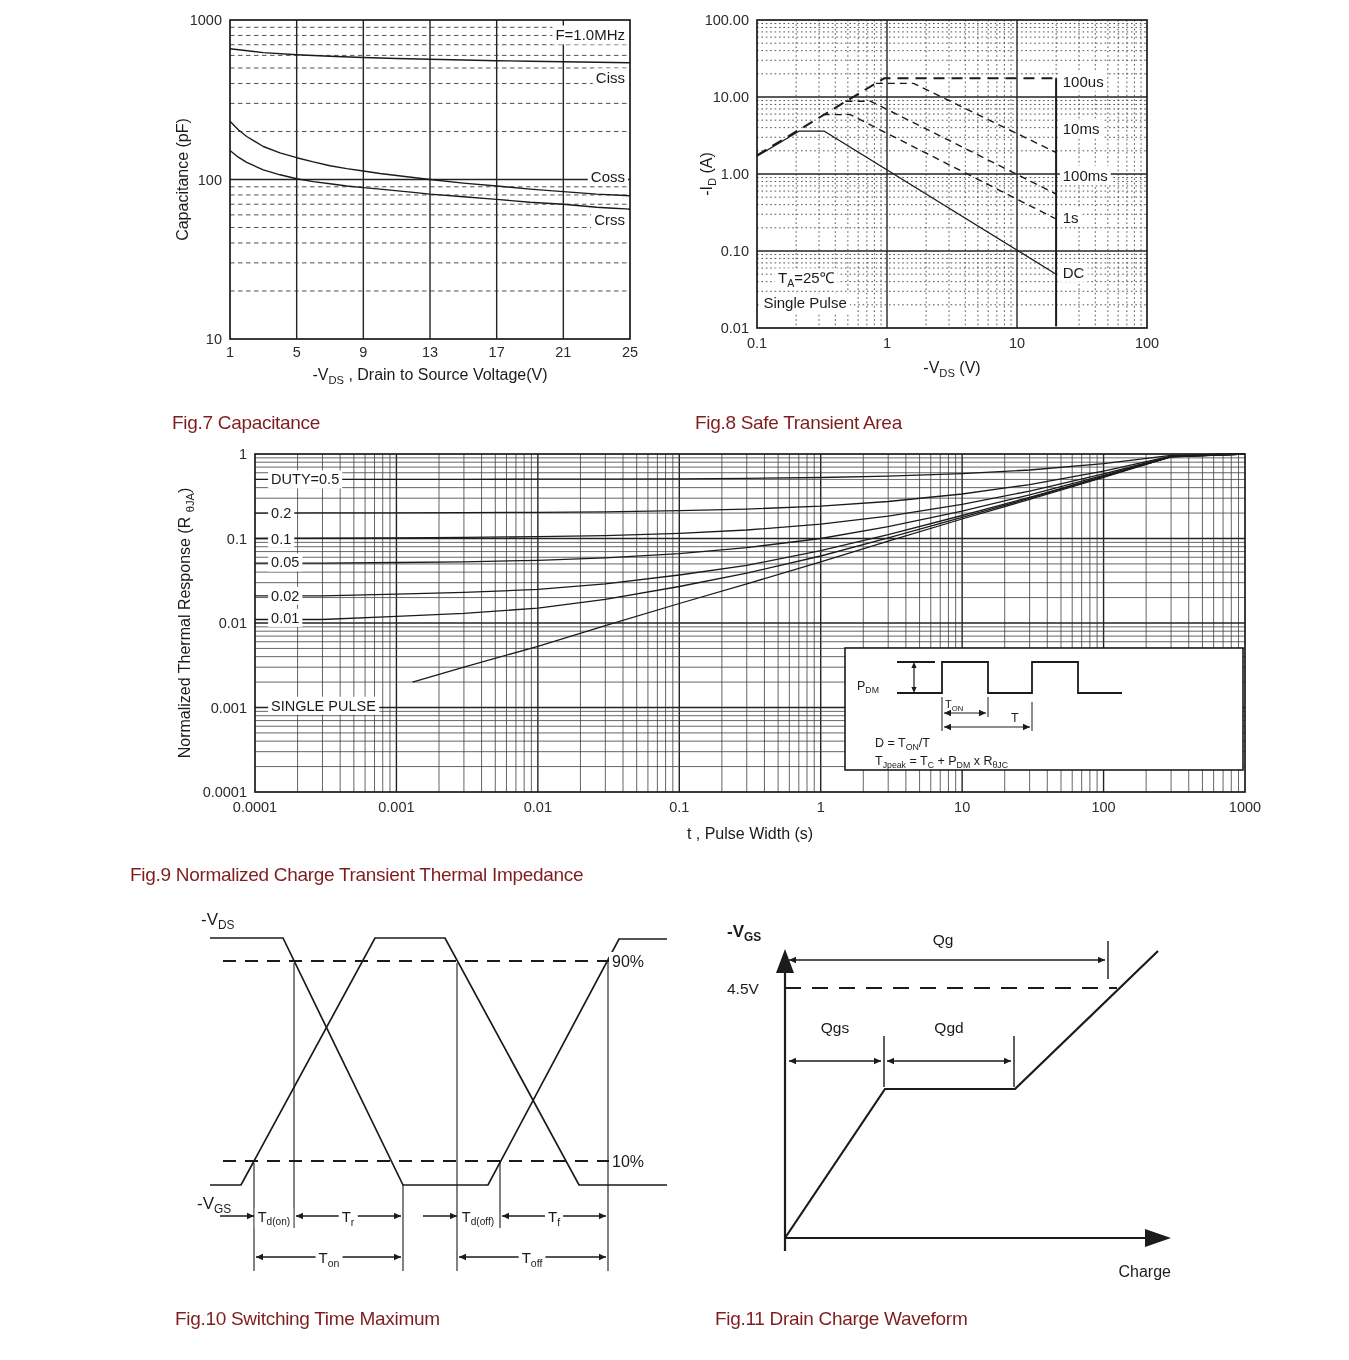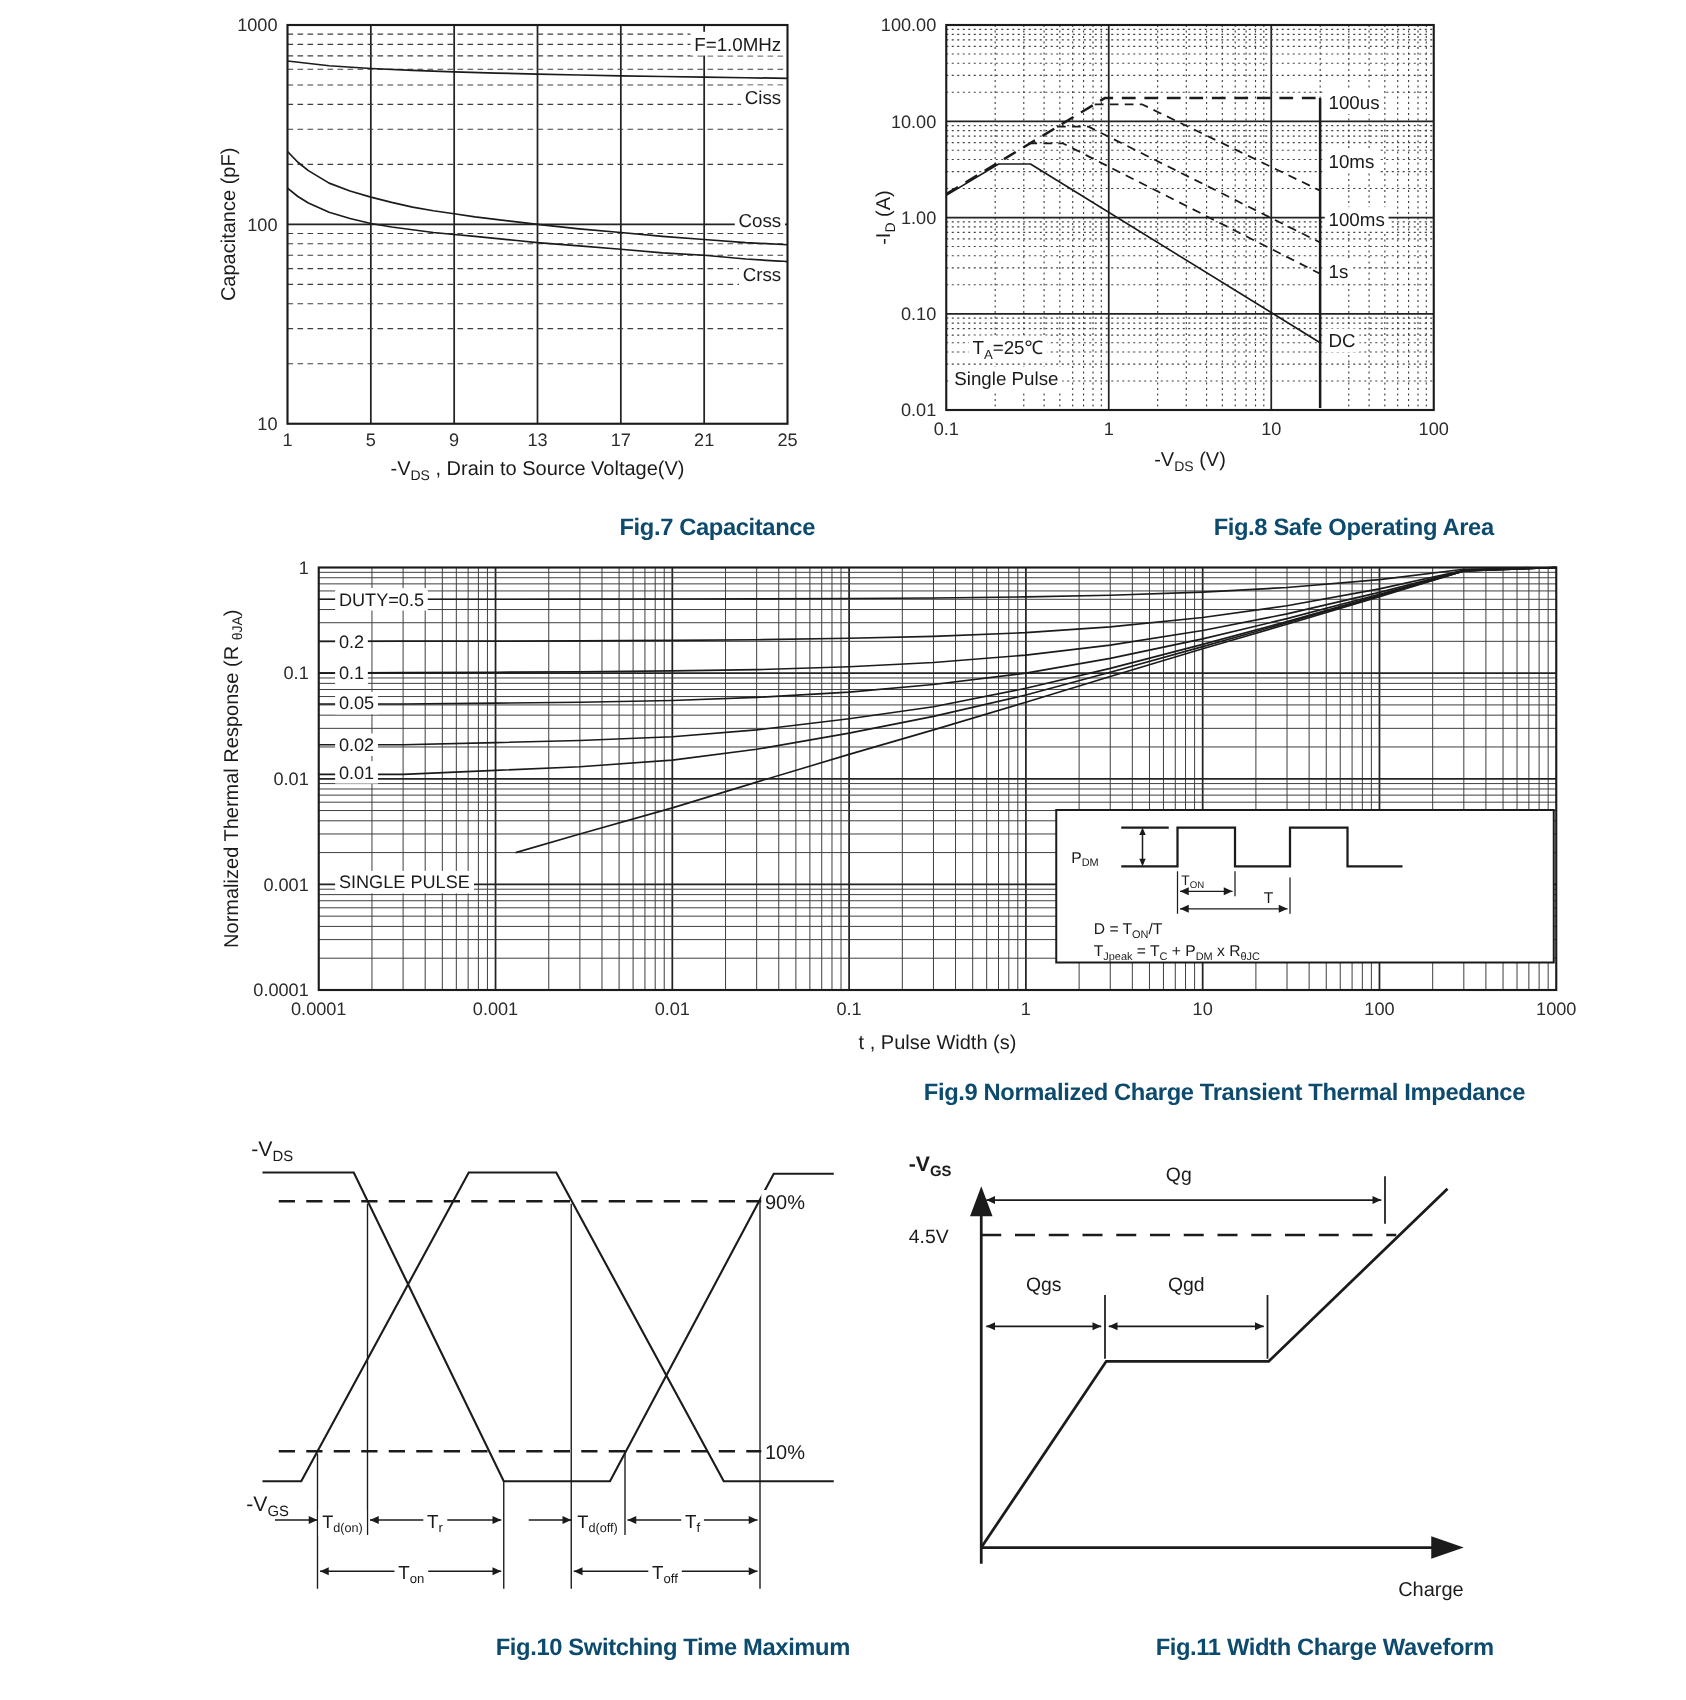--- a/index.html
+++ b/index.html
@@ -1,20 +1,20 @@
 <!DOCTYPE html>
 <html><head>
 <meta charset="utf-8">
 <style>
   html,body{margin:0;padding:0;background:#fff;}
   .page{position:relative;width:1349px;height:1360px;background:#ffffff;overflow:hidden;
         font-family:"Liberation Sans",sans-serif;}
   .fig{position:absolute;}
   .fig svg{display:block;}
-  .cap{position:absolute;text-align:right;font-weight:bold;font-size:19px;color:#0c4a6e;
+  .cap{position:absolute;text-align:left;font-weight:normal;font-size:19px;color:#7f1d1d;
        letter-spacing:-0.3px;font-family:"Liberation Sans",sans-serif;}
 </style>
 </head>
 <body>
 
 <div class="page">
 
   <div class="fig" style="left:172px;top:6px;width:480px;height:405px">
     <svg id="svg-fig7" width="480" height="405">
         <g>
@@ -160,21 +160,21 @@
         <text x="367.78372735447715" y="216.78499015975797" font-size="15" text-anchor="start" fill="#1b1b1b" font-family="&quot;Liberation Sans&quot;,sans-serif"><tspan dy="0">1s</tspan></text>
         <rect x="364.7837219238281" y="256.86773681640625" width="27.83251953125" height="19" fill="#ffffff"></rect>
         <text x="367.78372735447715" y="271.86774254012045" font-size="15" text-anchor="start" fill="#1b1b1b" font-family="&quot;Liberation Sans&quot;,sans-serif"><tspan dy="0">DC</tspan></text>
         <rect x="79.97783660888672" y="262.4541320800781" width="62.63184356689453" height="21.600006103515625" fill="#ffffff"></rect>
         <text x="82.97784029054674" y="277.4541439105636" font-size="15" text-anchor="start" fill="#1b1b1b" font-family="&quot;Liberation Sans&quot;,sans-serif"><tspan dy="0">T</tspan><tspan dy="3.5999999999999996" font-size="10.5">A</tspan><tspan dy="-3.5999999999999996">=25℃</tspan></text>
         <rect x="65.39834594726562" y="287.1891174316406" width="89.390625" height="19" fill="#ffffff"></rect>
         <text x="68.39834294712361" y="302.1891143054882" font-size="15" text-anchor="start" fill="#1b1b1b" font-family="&quot;Liberation Sans&quot;,sans-serif"><tspan dy="0">Single Pulse</tspan></text>
       </svg>
   </div>
   <div class="cap" style="left:172px;top:412px;width:480px">Fig.7 Capacitance</div>
-  <div class="cap" style="left:695px;top:412px;width:500px">Fig.8 Safe Operating Area</div>
+  <div class="cap" style="left:695px;top:412px;width:500px">Fig.8 Safe Transient Area</div>
 
   <div class="fig" style="left:175px;top:440px;width:1095px;height:425px">
     <svg id="svg-fig9" width="1095" height="425">
         <g>
           <line x1="122.57424224390593" y1="14" x2="122.57424224390593" y2="352" stroke="#3f3f3f" stroke-width="0.8" stroke-dasharray="none"></line>
           <line x1="147.47857745320943" y1="14" x2="147.47857745320943" y2="352" stroke="#3f3f3f" stroke-width="0.8" stroke-dasharray="none"></line>
           <line x1="165.14848448781186" y1="14" x2="165.14848448781186" y2="352" stroke="#3f3f3f" stroke-width="0.8" stroke-dasharray="none"></line>
           <line x1="178.85432918466552" y1="14" x2="178.85432918466552" y2="352" stroke="#3f3f3f" stroke-width="0.8" stroke-dasharray="none"></line>
           <line x1="190.05281969711535" y1="14" x2="190.05281969711535" y2="352" stroke="#3f3f3f" stroke-width="0.8" stroke-dasharray="none"></line>
           <line x1="199.52100851630206" y1="14" x2="199.52100851630206" y2="352" stroke="#3f3f3f" stroke-width="0.8" stroke-dasharray="none"></line>
@@ -407,15 +407,15 @@
         </g>
         <text x="228" y="52" font-size="15.5" text-anchor="middle" fill="#1b1b1b" font-family="&quot;Liberation Sans&quot;,sans-serif"><tspan dy="0">Qg</tspan></text>
         <text x="120" y="140" font-size="15.5" text-anchor="middle" fill="#1b1b1b" font-family="&quot;Liberation Sans&quot;,sans-serif"><tspan dy="0">Qgs</tspan></text>
         <text x="234" y="140" font-size="15.5" text-anchor="middle" fill="#1b1b1b" font-family="&quot;Liberation Sans&quot;,sans-serif"><tspan dy="0">Qgd</tspan></text>
         <text x="12" y="44" font-size="17" text-anchor="start" fill="#1b1b1b" font-family="&quot;Liberation Sans&quot;,sans-serif" font-weight="700"><tspan dy="0">-V</tspan><tspan dy="4.08" font-size="11.899999999999999">GS</tspan></text>
         <text x="12" y="101" font-size="15.5" text-anchor="start" fill="#1b1b1b" font-family="&quot;Liberation Sans&quot;,sans-serif"><tspan dy="0">4.5V</tspan></text>
         <text x="456" y="384" font-size="16" text-anchor="end" fill="#1b1b1b" font-family="&quot;Liberation Sans&quot;,sans-serif"><tspan dy="0">Charge</tspan></text>
       </svg>
   </div>
   <div class="cap" style="left:175px;top:1308px;width:505px">Fig.10 Switching Time Maximum</div>
-  <div class="cap" style="left:715px;top:1308px;width:480px">Fig.11 Width Charge Waveform</div>
+  <div class="cap" style="left:715px;top:1308px;width:480px">Fig.11 Drain Charge Waveform</div>
 
 </div>
 
 </body></html>

